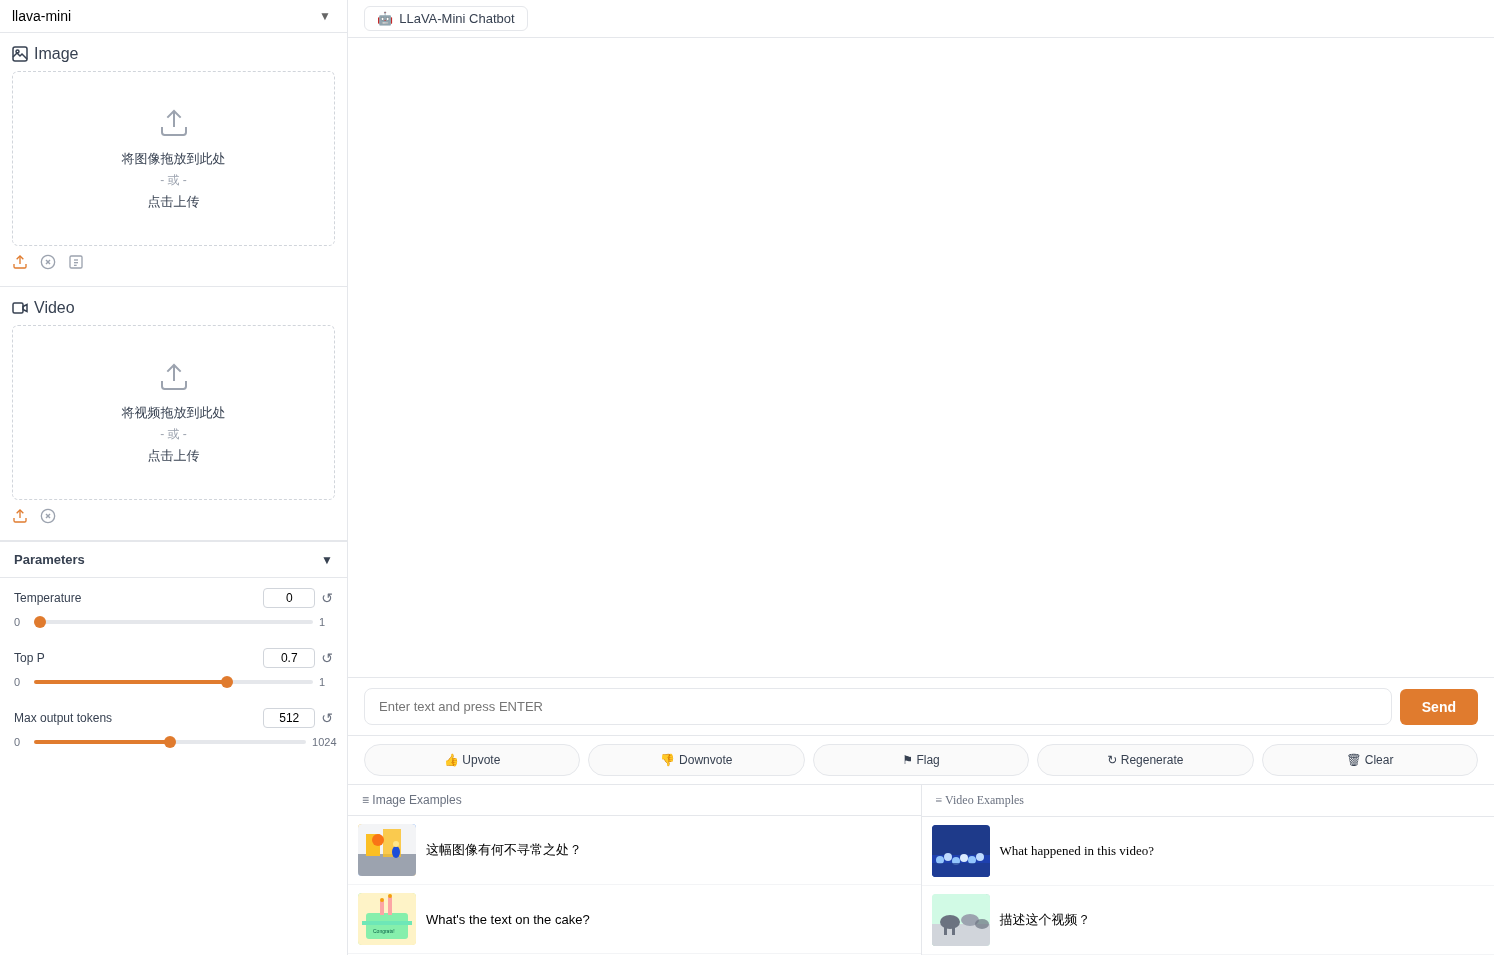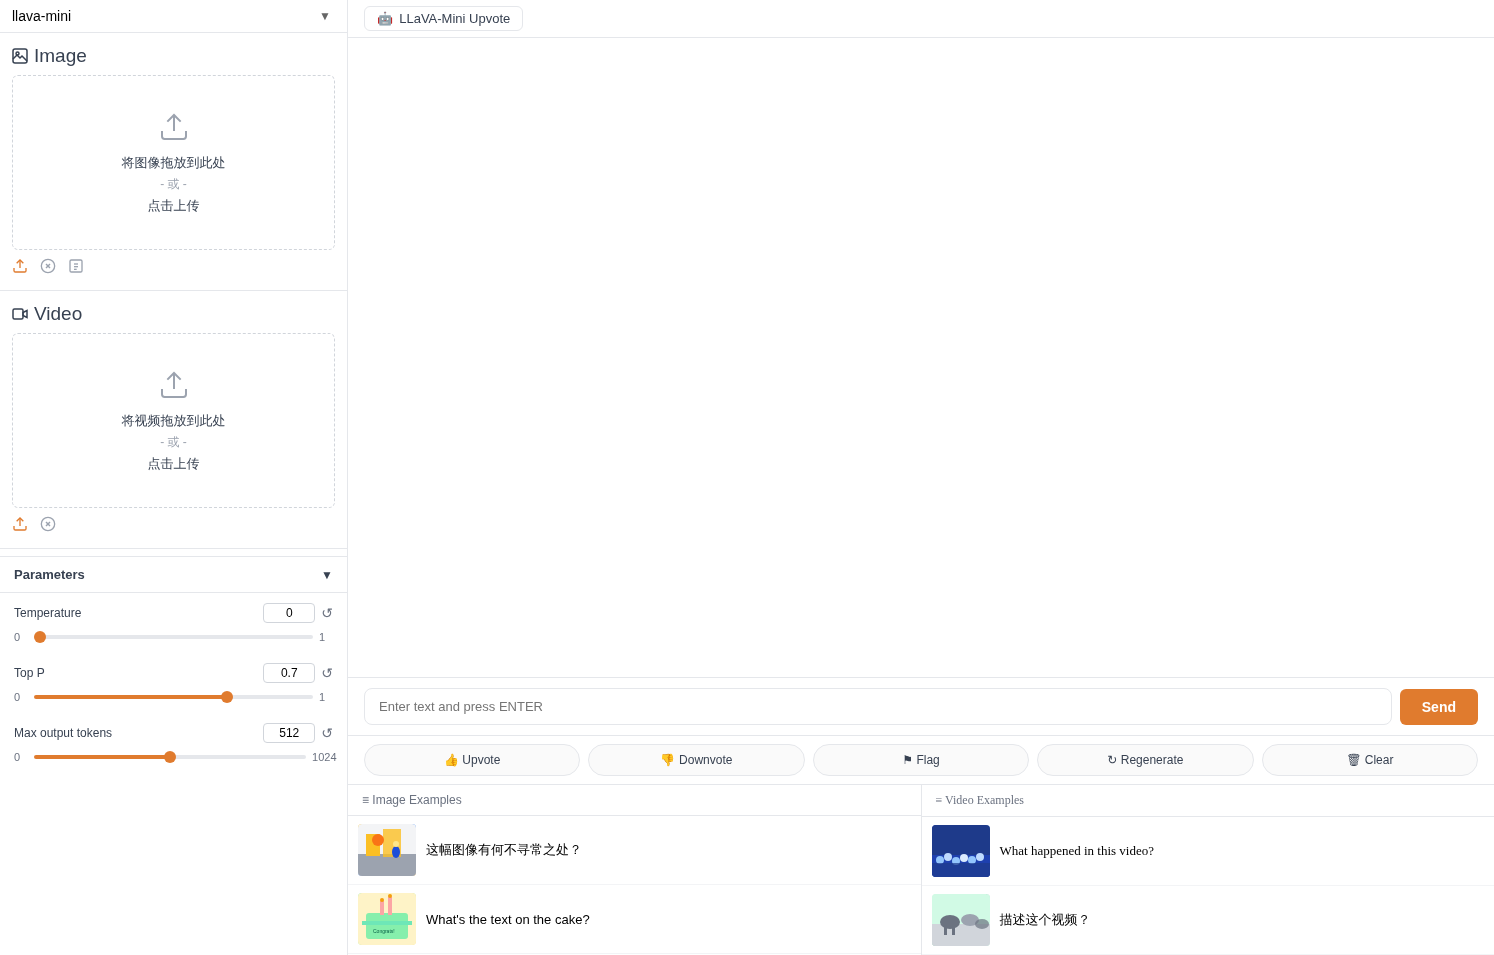--- a/index.html
+++ b/index.html
@@ -51,21 +51,21 @@
 
     .upload-section {
       border-bottom: 1px solid #e5e7eb;
       padding: 12px 0 8px;
     }
     .upload-label {
       display: flex;
       align-items: center;
       gap: 6px;
       padding: 0 12px 8px;
-      font-size: 19px;
+      font-size: 16px;
       color: #374151;
     }
     .upload-label svg {
       width: 16px; height: 16px;
     }
     .upload-dropzone {
       margin: 0 12px;
       border: 1.5px dashed #d1d5db;
       border-radius: 6px;
       height: 175px;
@@ -113,21 +113,20 @@
       padding: 0;
     }
     .parameters-header {
       display: flex;
       justify-content: space-between;
       align-items: center;
       padding: 10px 14px;
       border-top: 1px solid #e5e7eb;
       border-bottom: 1px solid #e5e7eb;
       background: #fff;
-      margin-top: 7px;
     }
     .parameters-header span {
       font-size: 13px;
       font-weight: 600;
       color: #374151;
     }
     .parameters-header .chevron-btn {
       font-size: 12px;
       color: #374151;
       cursor: pointer;
@@ -502,21 +501,21 @@
       </div>
     </div>
   </div>
 </div>
 
 <div class="main">
 
   <div class="chat-header">
     <span class="chat-header-tab">
       <span class="chat-header-icon">🤖</span>
-      <span class="chat-header-title">LLaVA-Mini Upvote</span>
+      <span class="chat-header-title">LLaVA-Mini Chatbot</span>
     </span>
   </div>
 
   <div class="chat-messages"></div>
 
   <div class="chat-input-area">
     <input type="text" class="chat-input" placeholder="Enter text and press ENTER" style="">
     <button class="send-btn">Send</button>
   </div>
 

